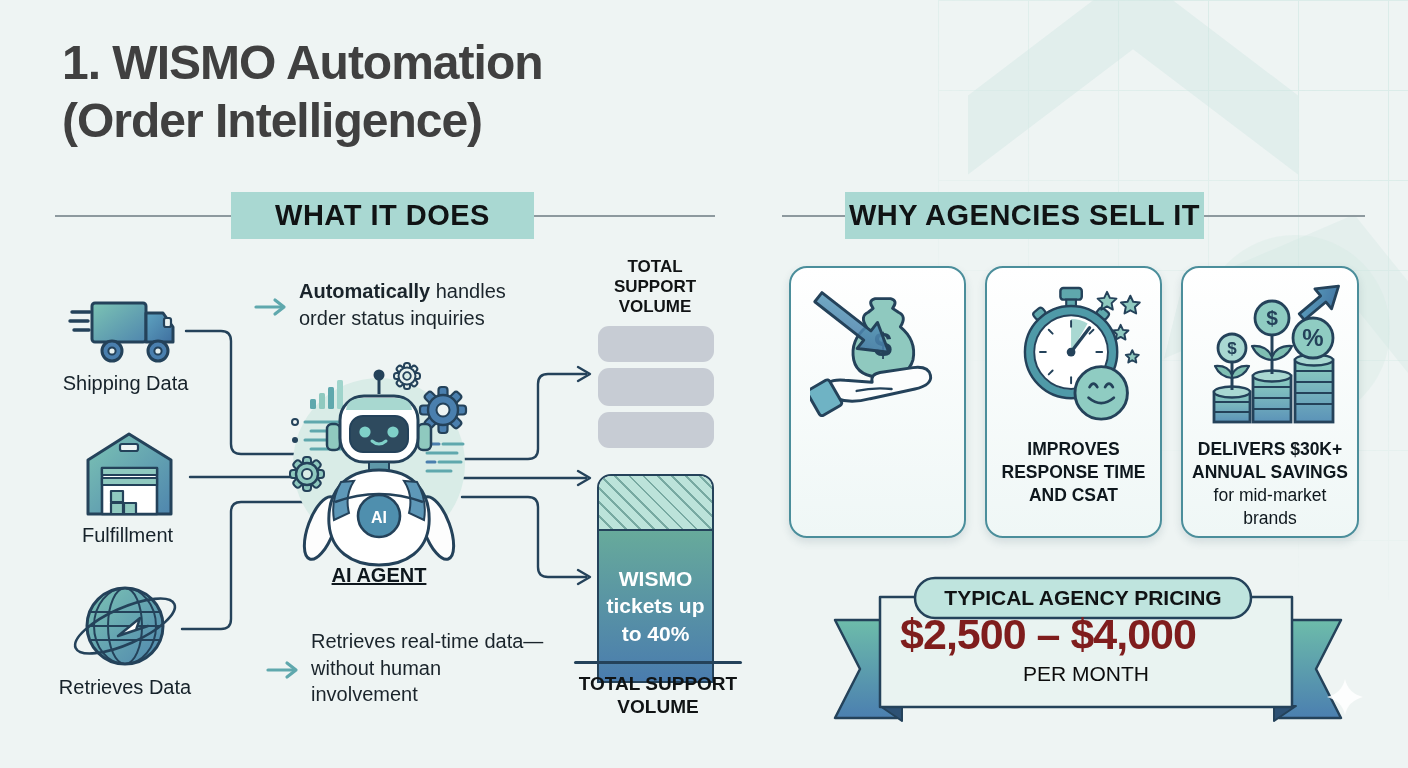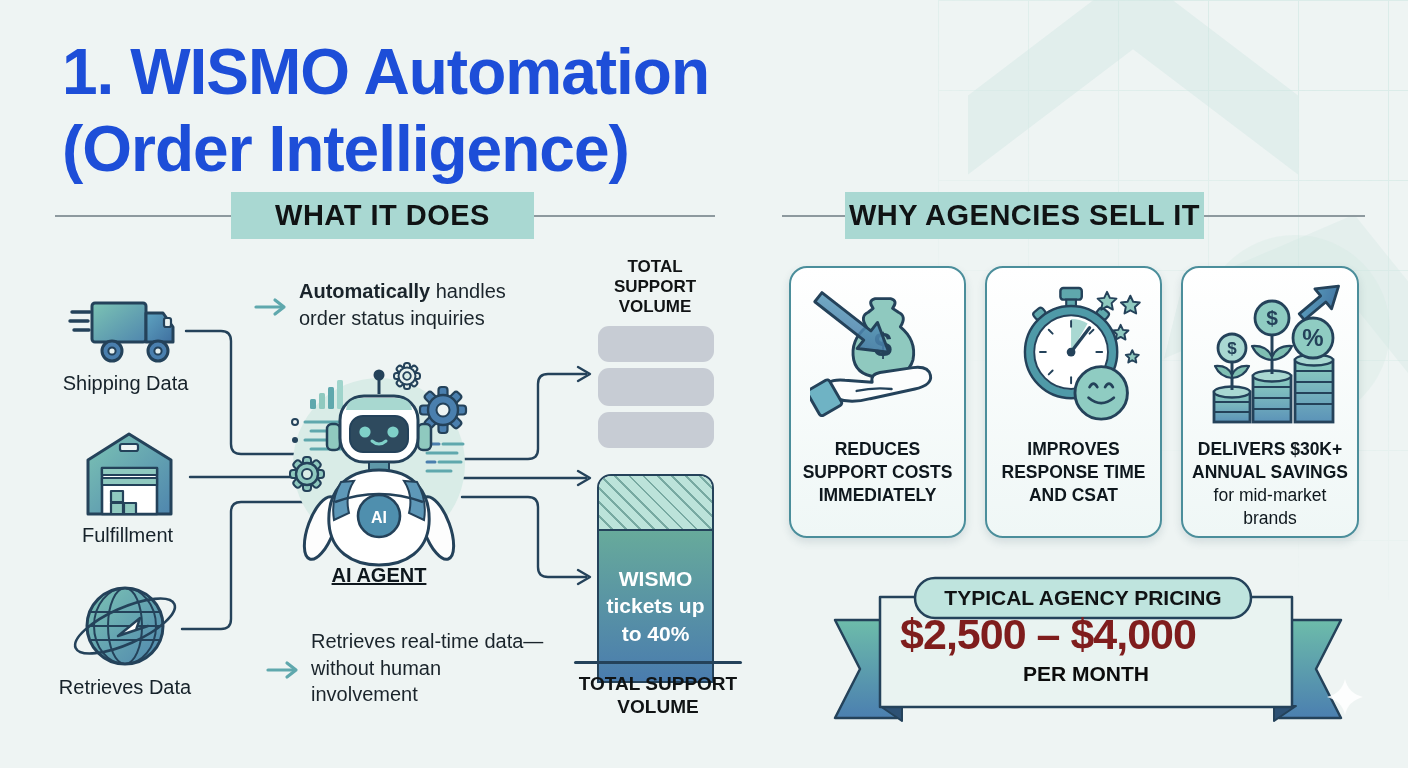--- a/index.html
+++ b/index.html
@@ -14,21 +14,21 @@
     mask-image:linear-gradient(215deg,rgba(0,0,0,.9) 15%,transparent 75%);}
   .bg-chev1{position:absolute;top:-30px;right:110px;width:330px;height:330px;background:#a9d5cb;opacity:.18;
     clip-path:polygon(50% 0,100% 38%,100% 62%,50% 24%,0 62%,0 38%);}
   .bg-chev2{position:absolute;top:210px;right:-60px;width:300px;height:300px;background:#a9d5cb;opacity:.14;
     clip-path:polygon(50% 0,100% 38%,100% 62%,50% 24%,0 62%,0 38%);transform:rotate(14deg);}
   .bg-curve{position:absolute;top:235px;right:18px;width:190px;height:190px;border-radius:50%;background:#cfe8e2;opacity:.30;}
 
   .abs{position:absolute;}
 
   
-  .title{left:62px;top:34px;font-size:64px;font-weight:800;letter-spacing:-1px;line-height:1.2;color:#1d4ed8;}
+  .title{left:62px;top:34px;font-size:48px;font-weight:800;letter-spacing:-1px;line-height:1.2;color:#404040;}
 
   
   .rule{height:2px;background:#8d999e;}
   .rule-left{left:55px;top:215px;width:660px;}
   .rule-right{left:782px;top:215px;width:583px;}
   .pill{background:#a9d8d2;border-radius:0;display:flex;align-items:center;justify-content:center;
     font-weight:800;font-size:29px;color:#101314;letter-spacing:.5px;}
   .pill-left{left:231px;top:192px;width:303px;height:47px;}
   .pill-right{left:845px;top:192px;width:359px;height:47px;}
 
@@ -55,21 +55,21 @@
   .card{top:266px;width:177px;height:272px;background:linear-gradient(180deg,#ffffff,#eff7f6);
     border:2.5px solid #4b8e9b;border-radius:18px;box-sizing:border-box;
     box-shadow:0 4px 8px rgba(40,80,90,.14);}
   .card svg{position:absolute;left:50%;top:12px;transform:translateX(-50%);}
   .card-text{position:absolute;left:8px;right:8px;top:170px;text-align:center;font-size:17.5px;font-weight:800;line-height:1.32;color:#0e171d;}
   .card-text .normal{display:block;font-weight:400;}
 
   
   .price-badge{left:915px;top:578px;width:336px;text-align:center;font-size:21px;font-weight:800;color:#101314;line-height:40px;}
   .price-range{left:880px;top:610px;width:336px;text-align:center;font-size:43px;font-weight:800;letter-spacing:-1px;color:#7f1d1d;}
-  .price-period{left:880px;top:662px;width:412px;text-align:center;font-size:21px;font-weight:700;color:#0c0c0c;}
+  .price-period{left:880px;top:662px;width:412px;text-align:center;font-size:21px;font-weight:400;color:#0c0c0c;}
 
   .sparkle{left:1326px;top:678px;}
 </style>
 </head>
 <body>
 
 <div id="page">
 
   <svg width="0" height="0" class="abs" aria-hidden="true">
     <defs>
@@ -286,24 +286,20 @@
     <svg width="136" height="150" viewBox="0 0 140 150">
       <path d="M58,46 Q51,35 60,31 L65,27 Q59,19 67,17 L83,17 Q91,19 85,27 L91,31 Q100,35 93,46 Q110,60 106,80 Q101,98 75,98 Q49,98 45,80 Q41,60 58,46 Z" fill="#8fc9bf" stroke="#24425a" stroke-width="3" stroke-linejoin="round"></path>
       <text x="75" y="76" text-anchor="middle" font-size="34" font-weight="700" fill="#24425a">$</text>
       <g transform="translate(16,6) rotate(38)">
         <path d="M0,6 H64 V-5 L92,12 L64,29 V18 H0 Z" fill="url(#gBlue)" fill-opacity=".85" stroke="#24425a" stroke-width="3" stroke-linejoin="round"></path>
       </g>
       <path d="M14,112 Q16,99 36,101 L64,103 Q62,95 72,93 L106,88 Q122,86 124,96 Q126,106 108,110 L62,120 Q32,128 14,112 Z" fill="#fcfdfd" stroke="#24425a" stroke-width="3" stroke-linejoin="round"></path>
       <rect x="2" y="104" width="26" height="30" rx="3" transform="rotate(-30 15 119)" fill="#6fb3c4" stroke="#24425a" stroke-width="3"></rect>
       <path d="M48,112 Q66,108 84,110" fill="none" stroke="#24425a" stroke-width="2.4" stroke-linecap="round"></path>
     </svg>
-    <div class="card-text">
-      <span>REDUCES SUPPORT COSTS IMMEDIATELY</span>
-      <span class="normal"></span>
-    </div>
   </div>
 
   <div class="abs card" style="left:985px;">
     <svg width="136" height="150" viewBox="0 0 140 150">
       <rect x="56" y="6" width="22" height="12" rx="3" fill="#5fa8ad" stroke="#24425a" stroke-width="2.5"></rect>
       <rect x="62" y="18" width="10" height="8" fill="#5fa8ad" stroke="#24425a" stroke-width="2.2"></rect>
       <rect x="28" y="28" width="12" height="9" rx="3" transform="rotate(-40 34 32)" fill="#5fa8ad" stroke="#24425a" stroke-width="2.2"></rect>
       <rect x="94" y="28" width="12" height="9" rx="3" transform="rotate(40 100 32)" fill="#5fa8ad" stroke="#24425a" stroke-width="2.2"></rect>
       <circle cx="67" cy="72" r="44" fill="#ffffff"></circle>
       <circle cx="67" cy="72" r="43" fill="none" stroke="#4f9aa8" stroke-width="9"></circle>

